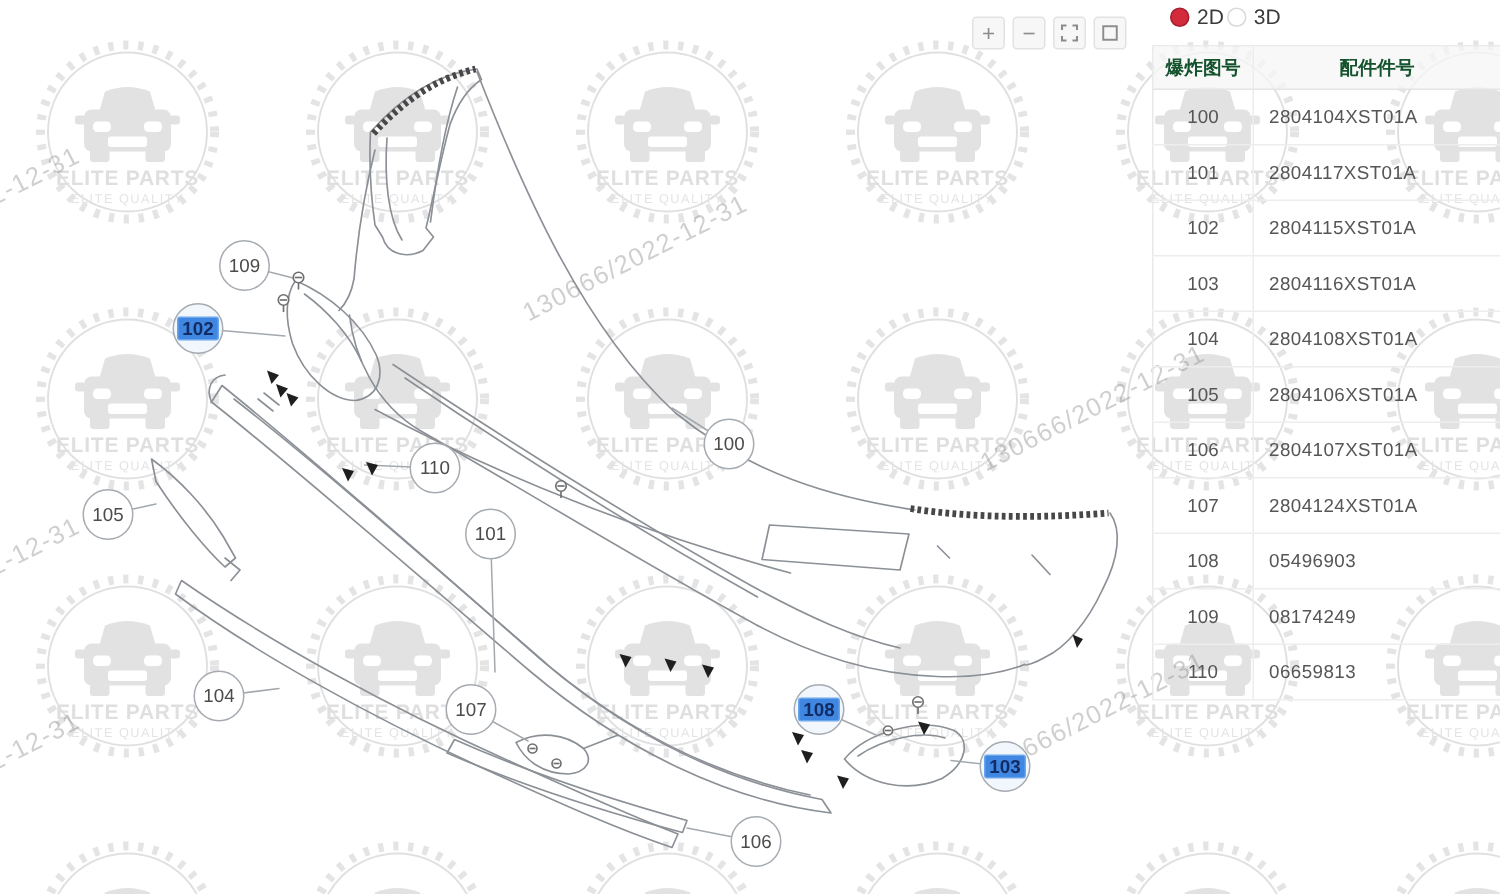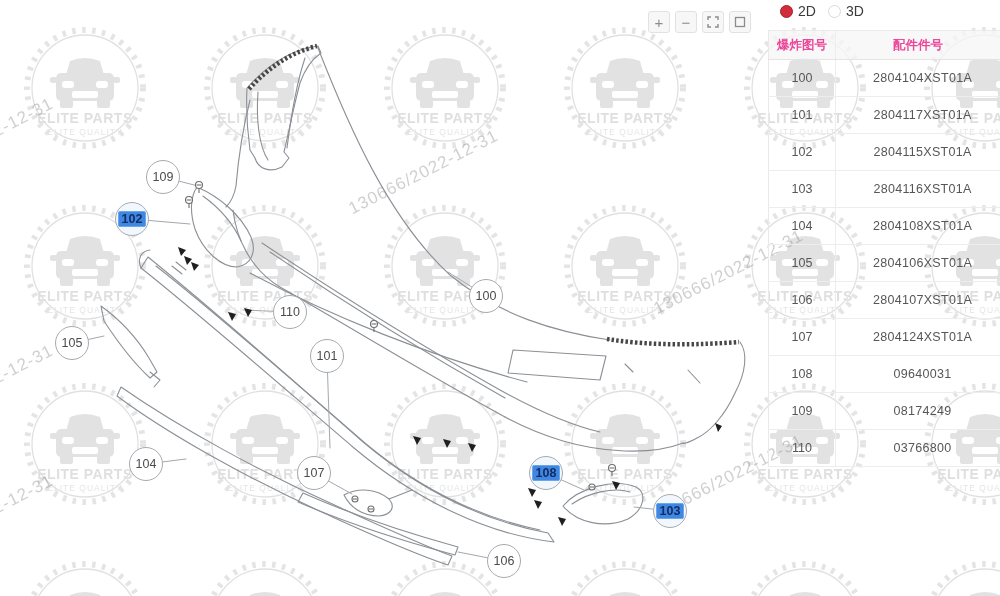--- a/index.html
+++ b/index.html
@@ -25,35 +25,35 @@
   .callout{position:absolute;width:34px;height:34px;margin:-17px 0 0 -17px;border:1.4px solid #a6abb1;
            border-radius:50%;background:#ffffff;display:flex;align-items:center;justify-content:center;
            font-size:12.5px;color:#4c4c4c;box-sizing:border-box;cursor:pointer;}
   .callout .num{line-height:1;}
   .callout.hl{background:#f2f7fd;}
   .callout.hl .num{background:#3f87e0;color:#122c66;font-weight:bold;border-radius:2px;
                    padding:1px 3px;border:1px solid #6aa6ec;}
 
   
   .side-panel{position:absolute;left:768px;top:0;width:232px;height:596px;z-index:2;}
-  .mode-switch{position:absolute;top:3px;left:12px;display:flex;gap:12px;align-items:center;}
+  .mode-switch{position:absolute;top:3px;left:12px;display:flex;gap:2px;align-items:center;}
   .mode-opt{display:flex;align-items:center;gap:5px;cursor:pointer;}
   .radio{width:13px;height:13px;border-radius:50%;border:1.5px solid #d9d9d9;background:#fff;box-sizing:border-box;}
   .radio.sel{background:#d22c3c;border:1px solid #a61e30;}
   .mode-label{font-size:14px;color:#3a3a3a;}
 
   .parts-table{position:absolute;top:30px;left:0;width:232px;border-collapse:collapse;table-layout:fixed;
                border-left:1px solid #e9e9e9;}
   .parts-table th{height:26px;background:rgba(246,246,247,.78);border-top:1px solid #ebebeb;
-                  border-bottom:1px solid #e4e4e4;font-size:12.5px;color:#ec4899;font-weight:bold;}
+                  border-bottom:1px solid #e4e4e4;font-size:12.5px;color:#14532d;font-weight:bold;}
   .parts-table th:first-child{width:64px;}
   .parts-table th + th{border-left:1px solid #ededed;text-align:center;}
   .parts-table td{height:34px;border-bottom:1px solid #ededed;font-size:12.5px;color:#565656;}
   .parts-table td.fig{text-align:center;}
-  .parts-table td.part{border-left:1px solid #ededed;padding-left:10px;letter-spacing:.3px;text-align:center;}
+  .parts-table td.part{border-left:1px solid #ededed;padding-left:10px;letter-spacing:.3px;}
   .parts-table tr{cursor:pointer;}
 </style>
 </head>
 <body>
 
 <div class="app">
 
   <div class="watermark-layer" id="wm-layer">
     <svg width="0" height="0" style="position:absolute">
       <defs>
@@ -370,27 +370,27 @@
           <tr>
             <td class="fig">106</td>
             <td class="part">2804107XST01A</td>
           </tr>
           <tr>
             <td class="fig">107</td>
             <td class="part">2804124XST01A</td>
           </tr>
           <tr>
             <td class="fig">108</td>
-            <td class="part">09640031</td>
+            <td class="part">05496903</td>
           </tr>
           <tr>
             <td class="fig">109</td>
             <td class="part">08174249</td>
           </tr>
           <tr>
             <td class="fig">110</td>
-            <td class="part">03766800</td>
+            <td class="part">06659813</td>
           </tr>
         </tbody>
     </table>
   </div>
 
 </div>
 
 </body></html>

